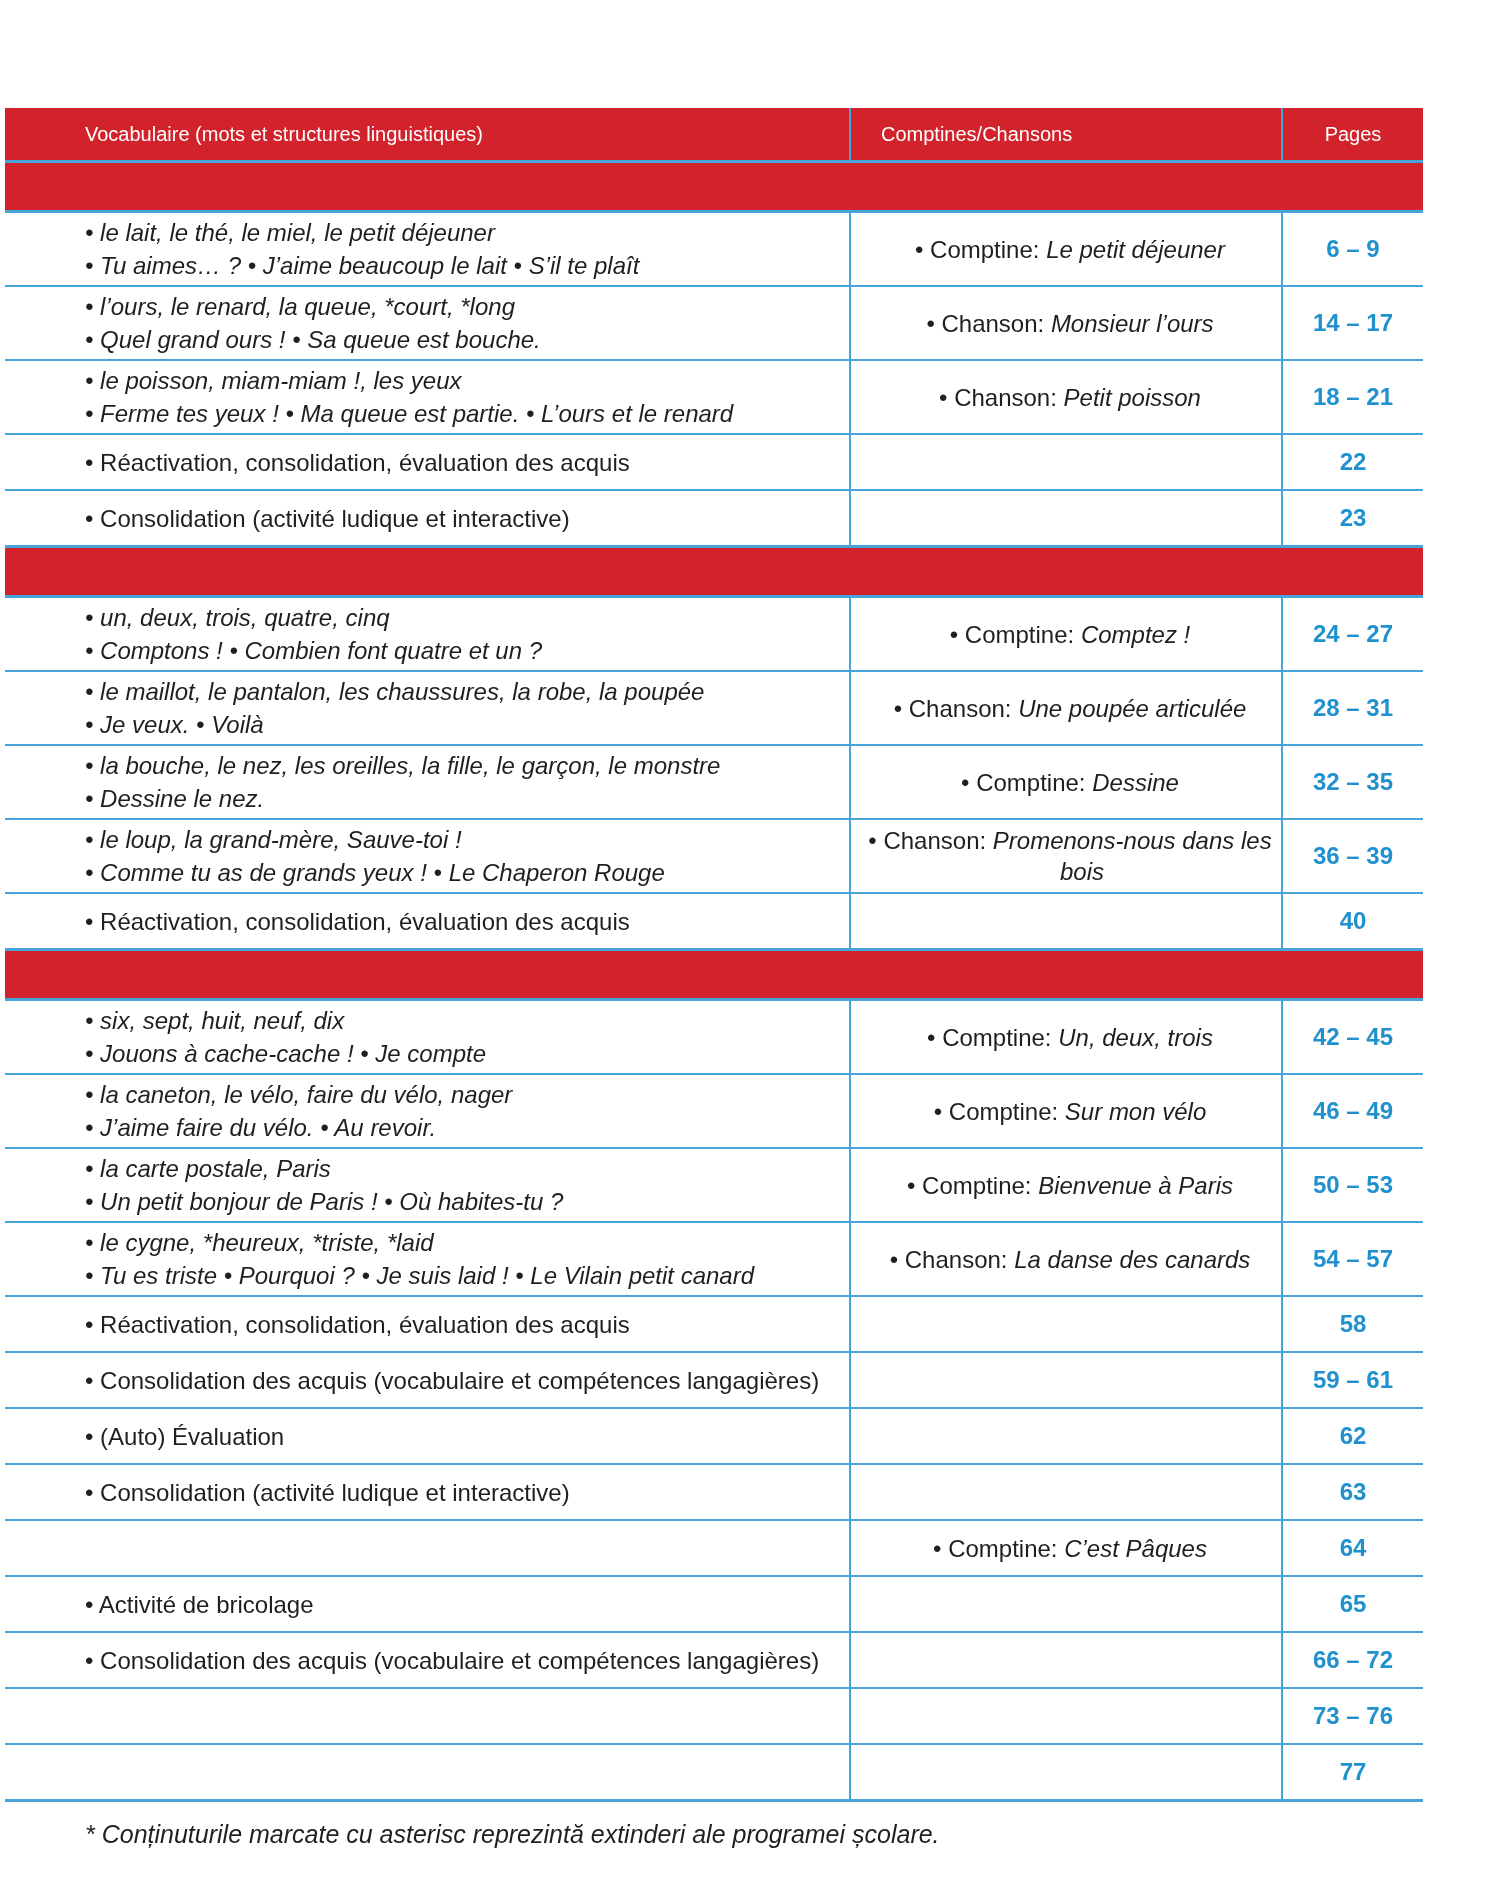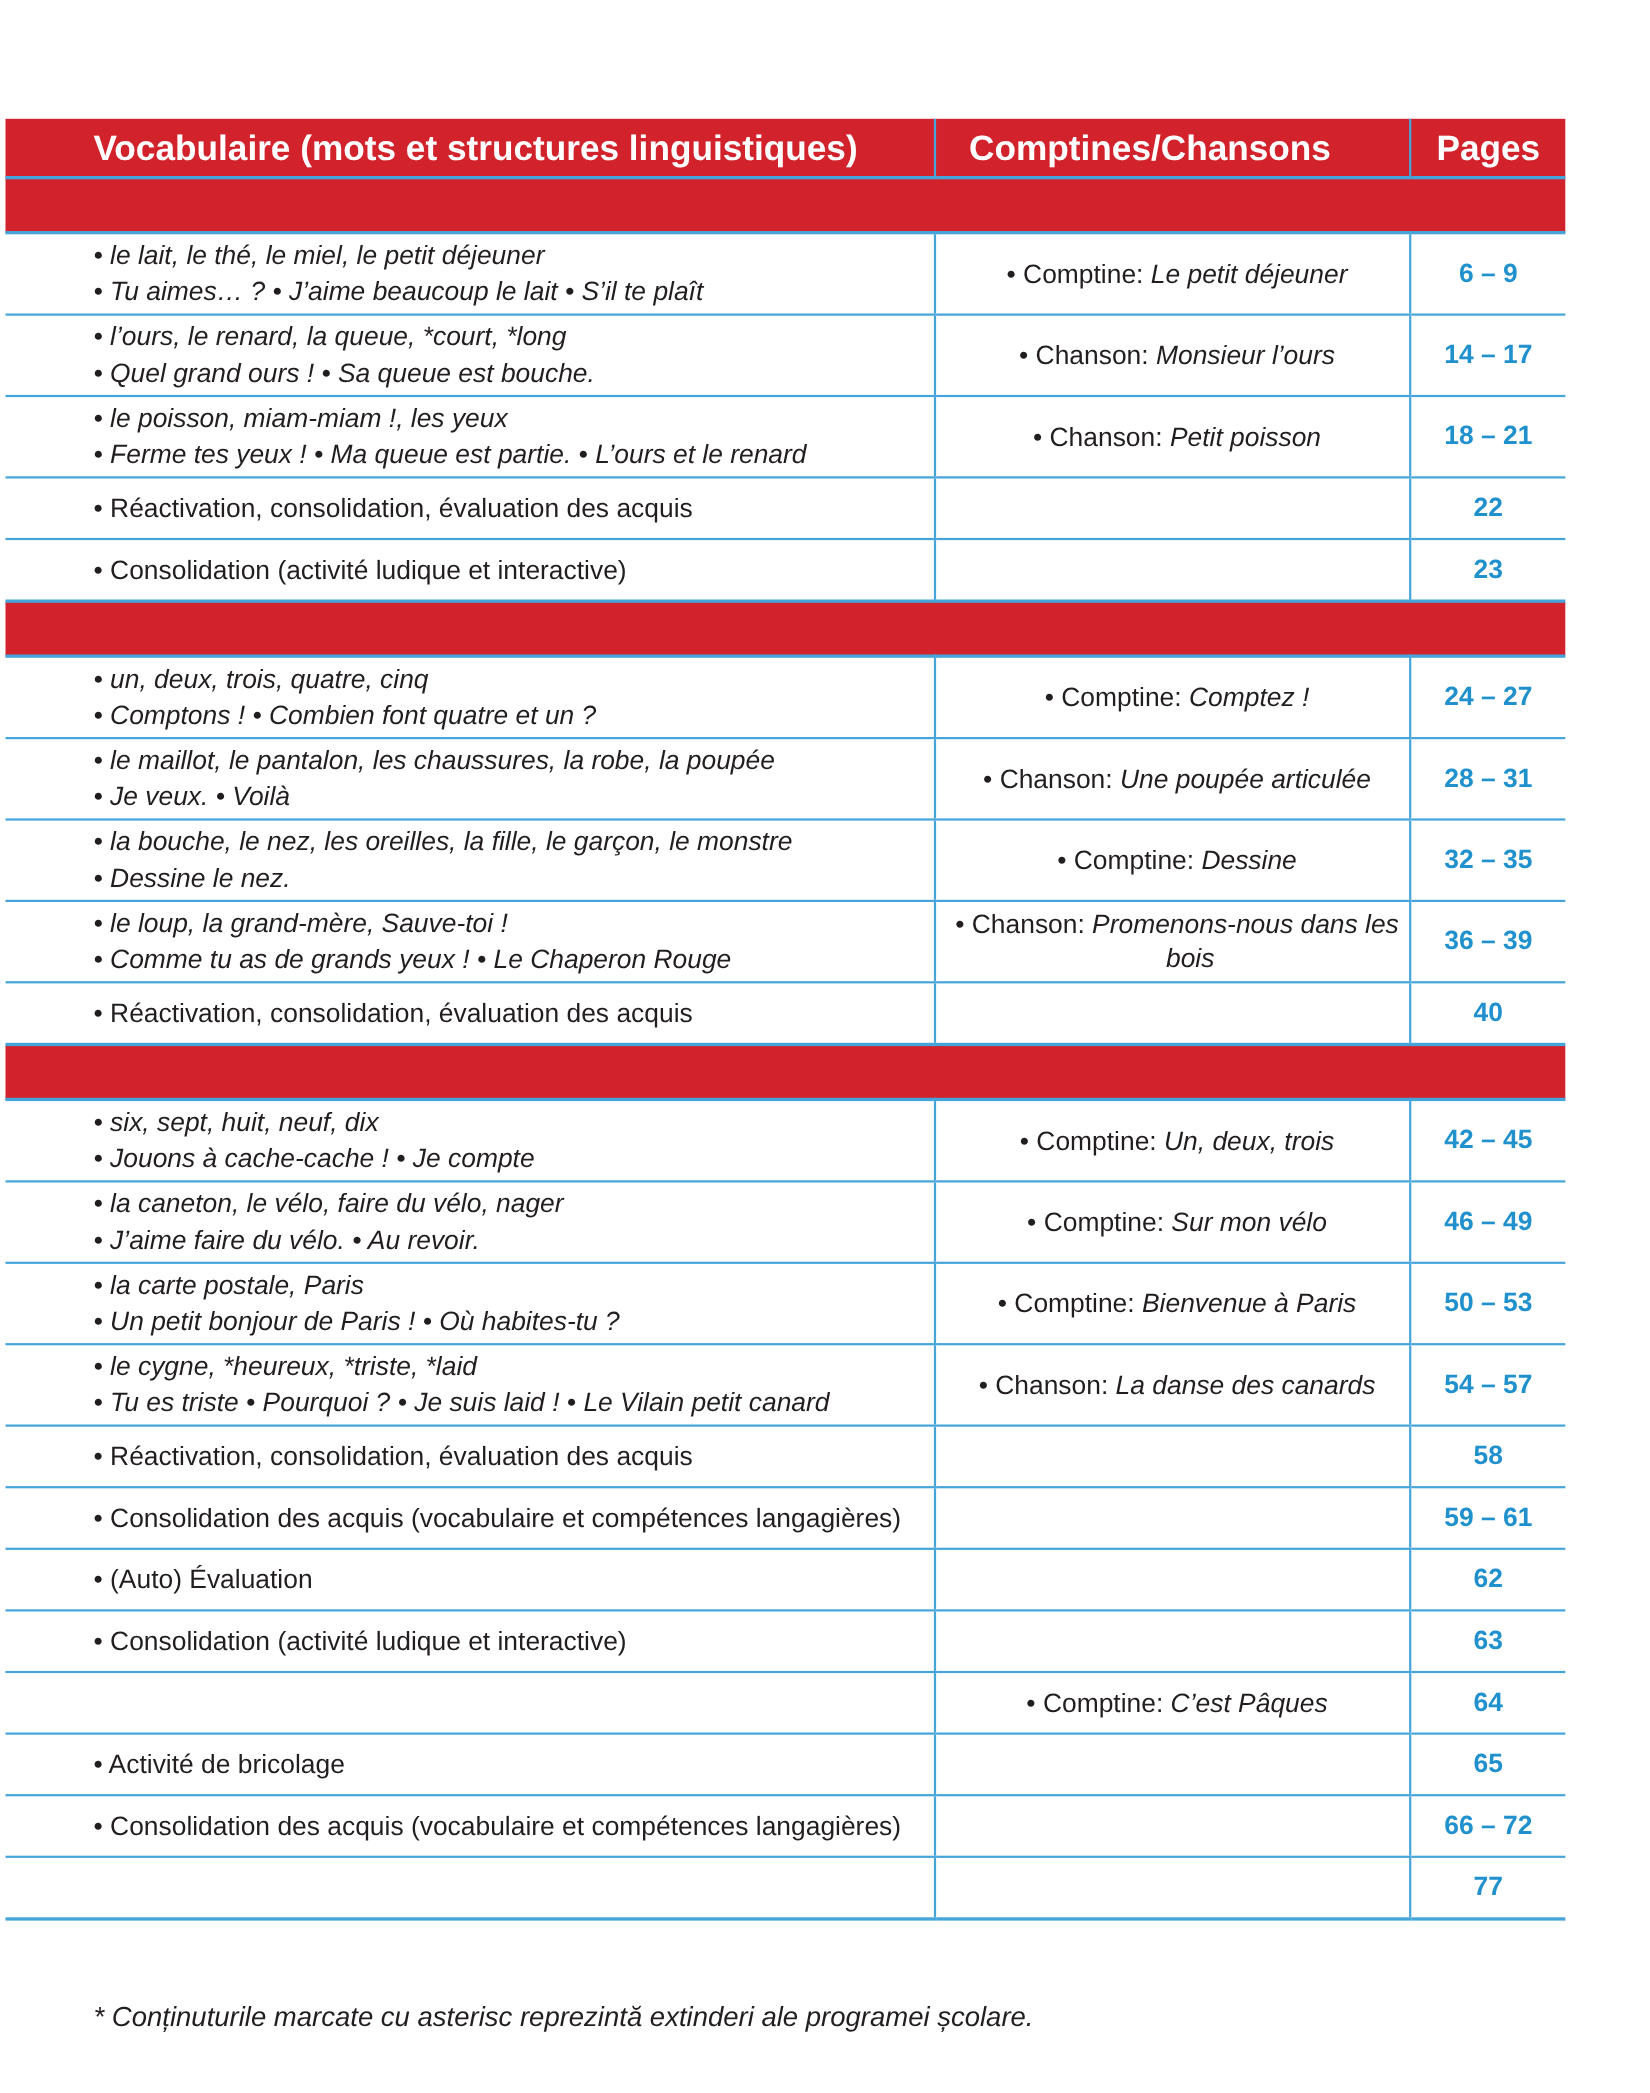--- a/index.html
+++ b/index.html
@@ -16,21 +16,21 @@
   }
   .page{position:relative;width:1500px;height:1903px;overflow:hidden;}
   table.toc{
     position:absolute;left:5px;top:108px;width:1418px;
     border-collapse:collapse;table-layout:fixed;
   }
   col.c-vocab{width:845px;}
   col.c-song{width:432px;}
   col.c-pages{width:141px;}
   th{
-    background:var(--red);color:#ffffff;font-weight:bold;font-size:32px;
+    background:var(--red);color:#ffffff;font-weight:normal;font-size:20px;
     height:52px;text-align:left;padding:0;
     border-bottom:3px solid var(--line);
   }
   th.h-vocab{padding-left:80px;}
   th.h-song{padding-left:30px;border-left:2px solid var(--line);margin-left:34px;}
   th.h-pages{text-align:center;border-left:2px solid var(--line);}
   td.band{
     background:var(--red);height:47px;padding:0;
     border-top:3px solid var(--line);border-bottom:3px solid var(--line);
   }
@@ -256,18 +256,23 @@
         <tr class="row">
           <td class="vocab">
             <div class="vline upright">• Consolidation des acquis (vocabulaire et compétences langagières)</div>
           </td>
           <td class="song"></td>
           <td class="pages"><span class="pnum">66 – 72</span></td>
         </tr>
         <tr class="row">
           <td class="vocab"></td>
           <td class="song"></td>
+          <td class="pages"><span class="pnum">73 – 76</span></td>
+        </tr>
+        <tr class="row">
+          <td class="vocab"></td>
+          <td class="song"></td>
           <td class="pages"><span class="pnum">77</span></td>
         </tr>
       </tbody>
   </table>
   <p class="footnote">* Conținuturile marcate cu asterisc reprezintă extinderi ale programei școlare.</p>
 </div>
 
 </body></html>

